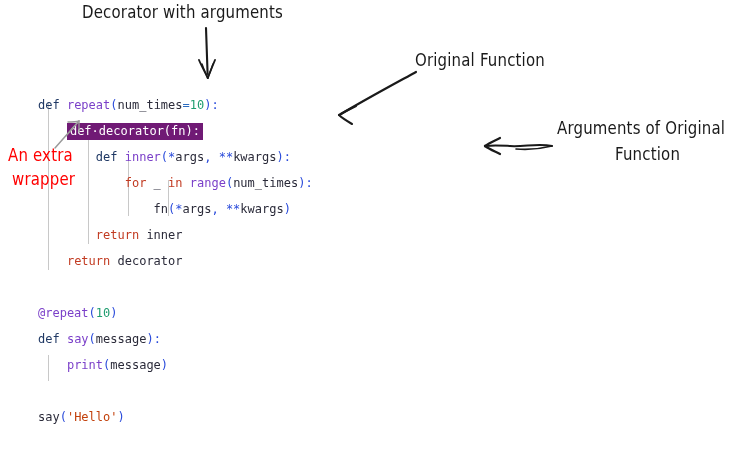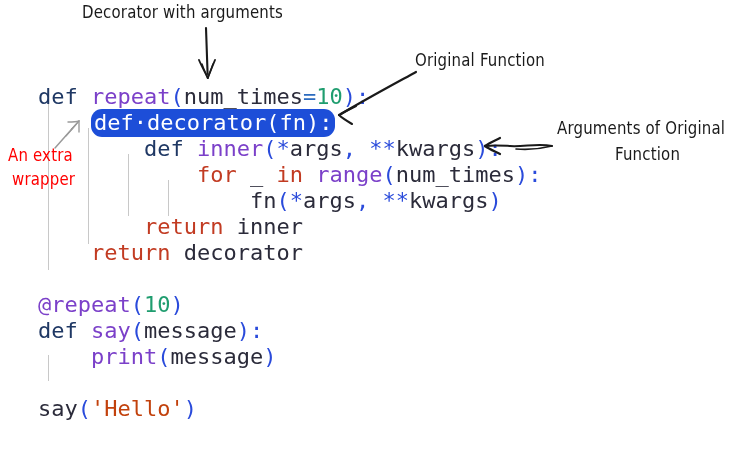--- a/index.html
+++ b/index.html
@@ -14,23 +14,23 @@
     height: 454px;
     background: #ffffff;
     overflow: hidden;
     font-family: "DejaVu Sans", sans-serif;
   }
 
   
   .code-block {
     position: absolute;
     left: 38px;
-    top: 84px;
+    top: 92px;
     font-family: "DejaVu Sans Mono", monospace;
-    font-size: 22px;
+    font-size: 12px;
     line-height: 26px;
     white-space: pre;
     letter-spacing: 0px;
   }
   .code-line {
     position: relative;
     height: 26px;
     white-space: pre;
   }
 
@@ -41,24 +41,24 @@
   .t-plain   { color: #2b2b3a; }            
   .t-num     { color: #1f9d6f; }            
   .t-op      { color: #2b6bbf; }            
   .t-ctrl    { color: #c23b22; }            
   .t-punct   { color: #2a4bdb; }            
   .t-str     { color: #c2410c; }            
   .t-dec     { color: #7b40c9; text-align: center; }            
 
   
   .sel {
-    background: #1d4ed8;
+    background: #701a75;
     color: #ffffff;
     padding: 1px 3px 2px 3px;
-    border-radius: 11px;
+    border-radius: 0;
   }
   .sel .t-kw, .sel .t-fnname, .sel .t-paren,
   .sel .t-plain, .sel .t-punct { color: #ffffff; }
   .sel .mid-dot { color: #ffffff; }
 
   
   .guide {
     position: absolute;
     width: 1px;
     background: #c8c8c8;

